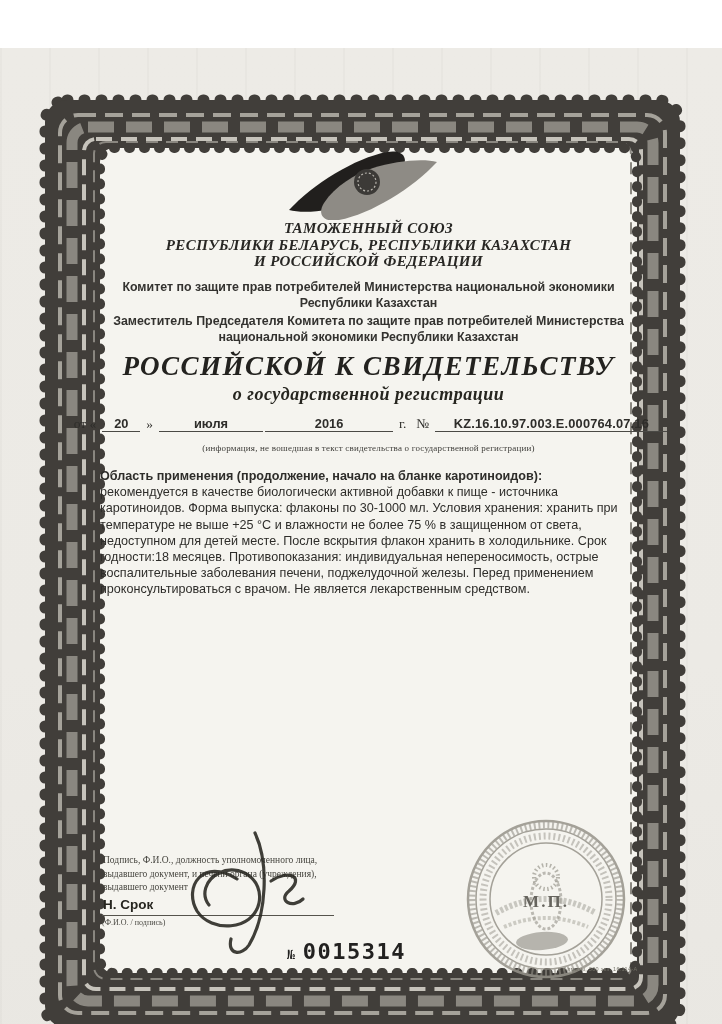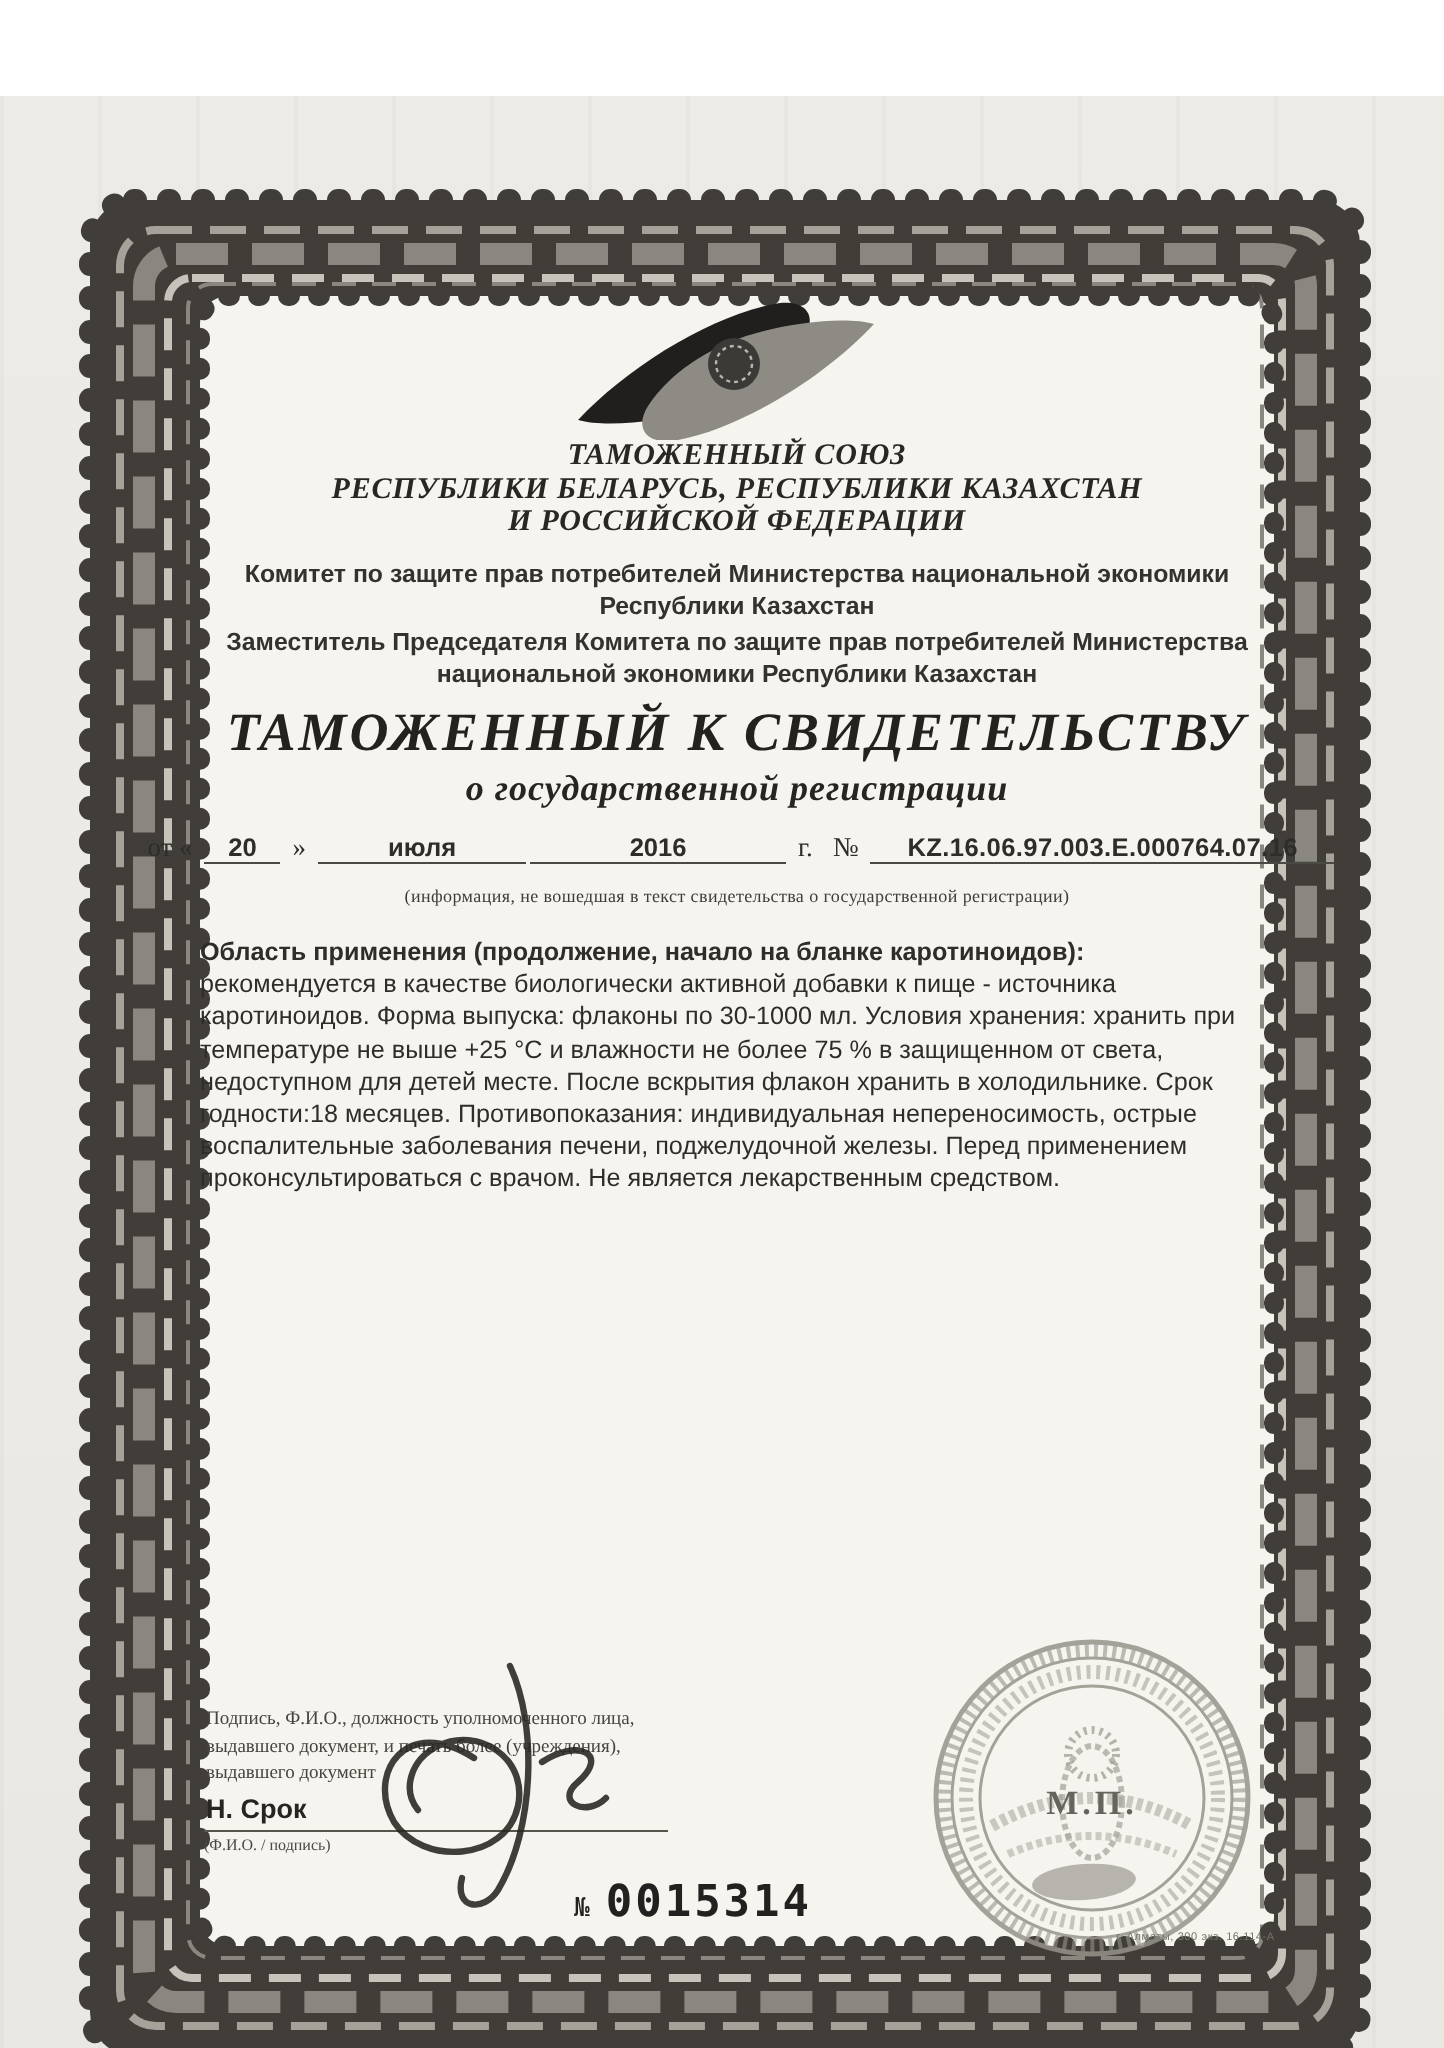--- a/index.html
+++ b/index.html
@@ -137,43 +137,43 @@
     <div>ТАМОЖЕННЫЙ СОЮЗ</div>
     <div>РЕСПУБЛИКИ БЕЛАРУСЬ, РЕСПУБЛИКИ КАЗАХСТАН</div>
     <div>И РОССИЙСКОЙ ФЕДЕРАЦИИ</div>
   </div>
 
   <div class="abs centerblock committee">
     <p class="para">Комитет по защите прав потребителей Министерства национальной экономики Республики Казахстан</p>
     <p class="para">Заместитель Председателя Комитета по защите прав потребителей Министерства национальной экономики Республики Казахстан</p>
   </div>
 
-  <div class="abs centerblock doc-title">ТАМОЖЕННЫЙ К СВИДЕТЕЛЬСТВУ</div>
+  <div class="abs centerblock doc-title">РОССИЙСКОЙ К СВИДЕТЕЛЬСТВУ</div>
   <div class="abs centerblock doc-subtitle">о государственной регистрации</div>
 
   <div class="abs dateline">
     <span class="static">от «</span>
     <span class="fill fill-day">20</span>
     <span class="static">»</span>
     <span class="fill fill-month">июля</span>
     <span class="fill fill-year">2016</span>
     <span class="static">г.</span>
     <span class="static">№</span>
-    <span class="fill fill-number">KZ.16.06.97.003.E.000764.07.16</span>
+    <span class="fill fill-number">KZ.16.10.97.003.E.000764.07.16</span>
   </div>
   <div class="abs centerblock dateline-note">(информация, не вошедшая в текст свидетельства о государственной регистрации)</div>
 
   <div class="abs body-text">
     <p class="heading">Область применения (продолжение, начало на бланке каротиноидов):</p>
     <p class="para">рекомендуется в качестве биологически активной добавки к пище - источника каротиноидов. Форма выпуска: флаконы по 30-1000 мл. Условия хранения: хранить при температуре не выше +25 °С и влажности не более 75 % в защищенном от света, недоступном для детей месте. После вскрытия флакон хранить в холодильнике. Срок годности:18 месяцев. Противопоказания: индивидуальная непереносимость, острые воспалительные заболевания печени, поджелудочной железы. Перед применением проконсультироваться с врачом. Не является лекарственным средством.</p>
   </div>
 
   <div class="abs sig-caption">
     <div>Подпись, Ф.И.О., должность уполномоченного лица,</div>
-    <div>выдавшего документ, и печать более (учреждения),</div>
+    <div>выдавшего документ, и печени органа (учреждения),</div>
     <div>выдавшего документ</div>
   </div>
   <div class="abs sig-name">Н. Срок</div>
   <div class="abs sig-rule"></div>
   <div class="abs sig-fio-caption">(Ф.И.О. / подпись)</div>
 
   <svg class="abs signature-svg" width="150" height="130" viewBox="0 0 150 130">
     <g fill="none" stroke="#26251f" stroke-width="3.2" stroke-linecap="round">
       <path d="M62,50 C28,28 8,58 22,82 C36,104 78,102 84,74 C89,50 64,34 44,44 C30,51 26,66 34,76"></path>
       <path d="M80,4 C94,34 92,86 74,116 C67,127 52,126 56,110"></path>

